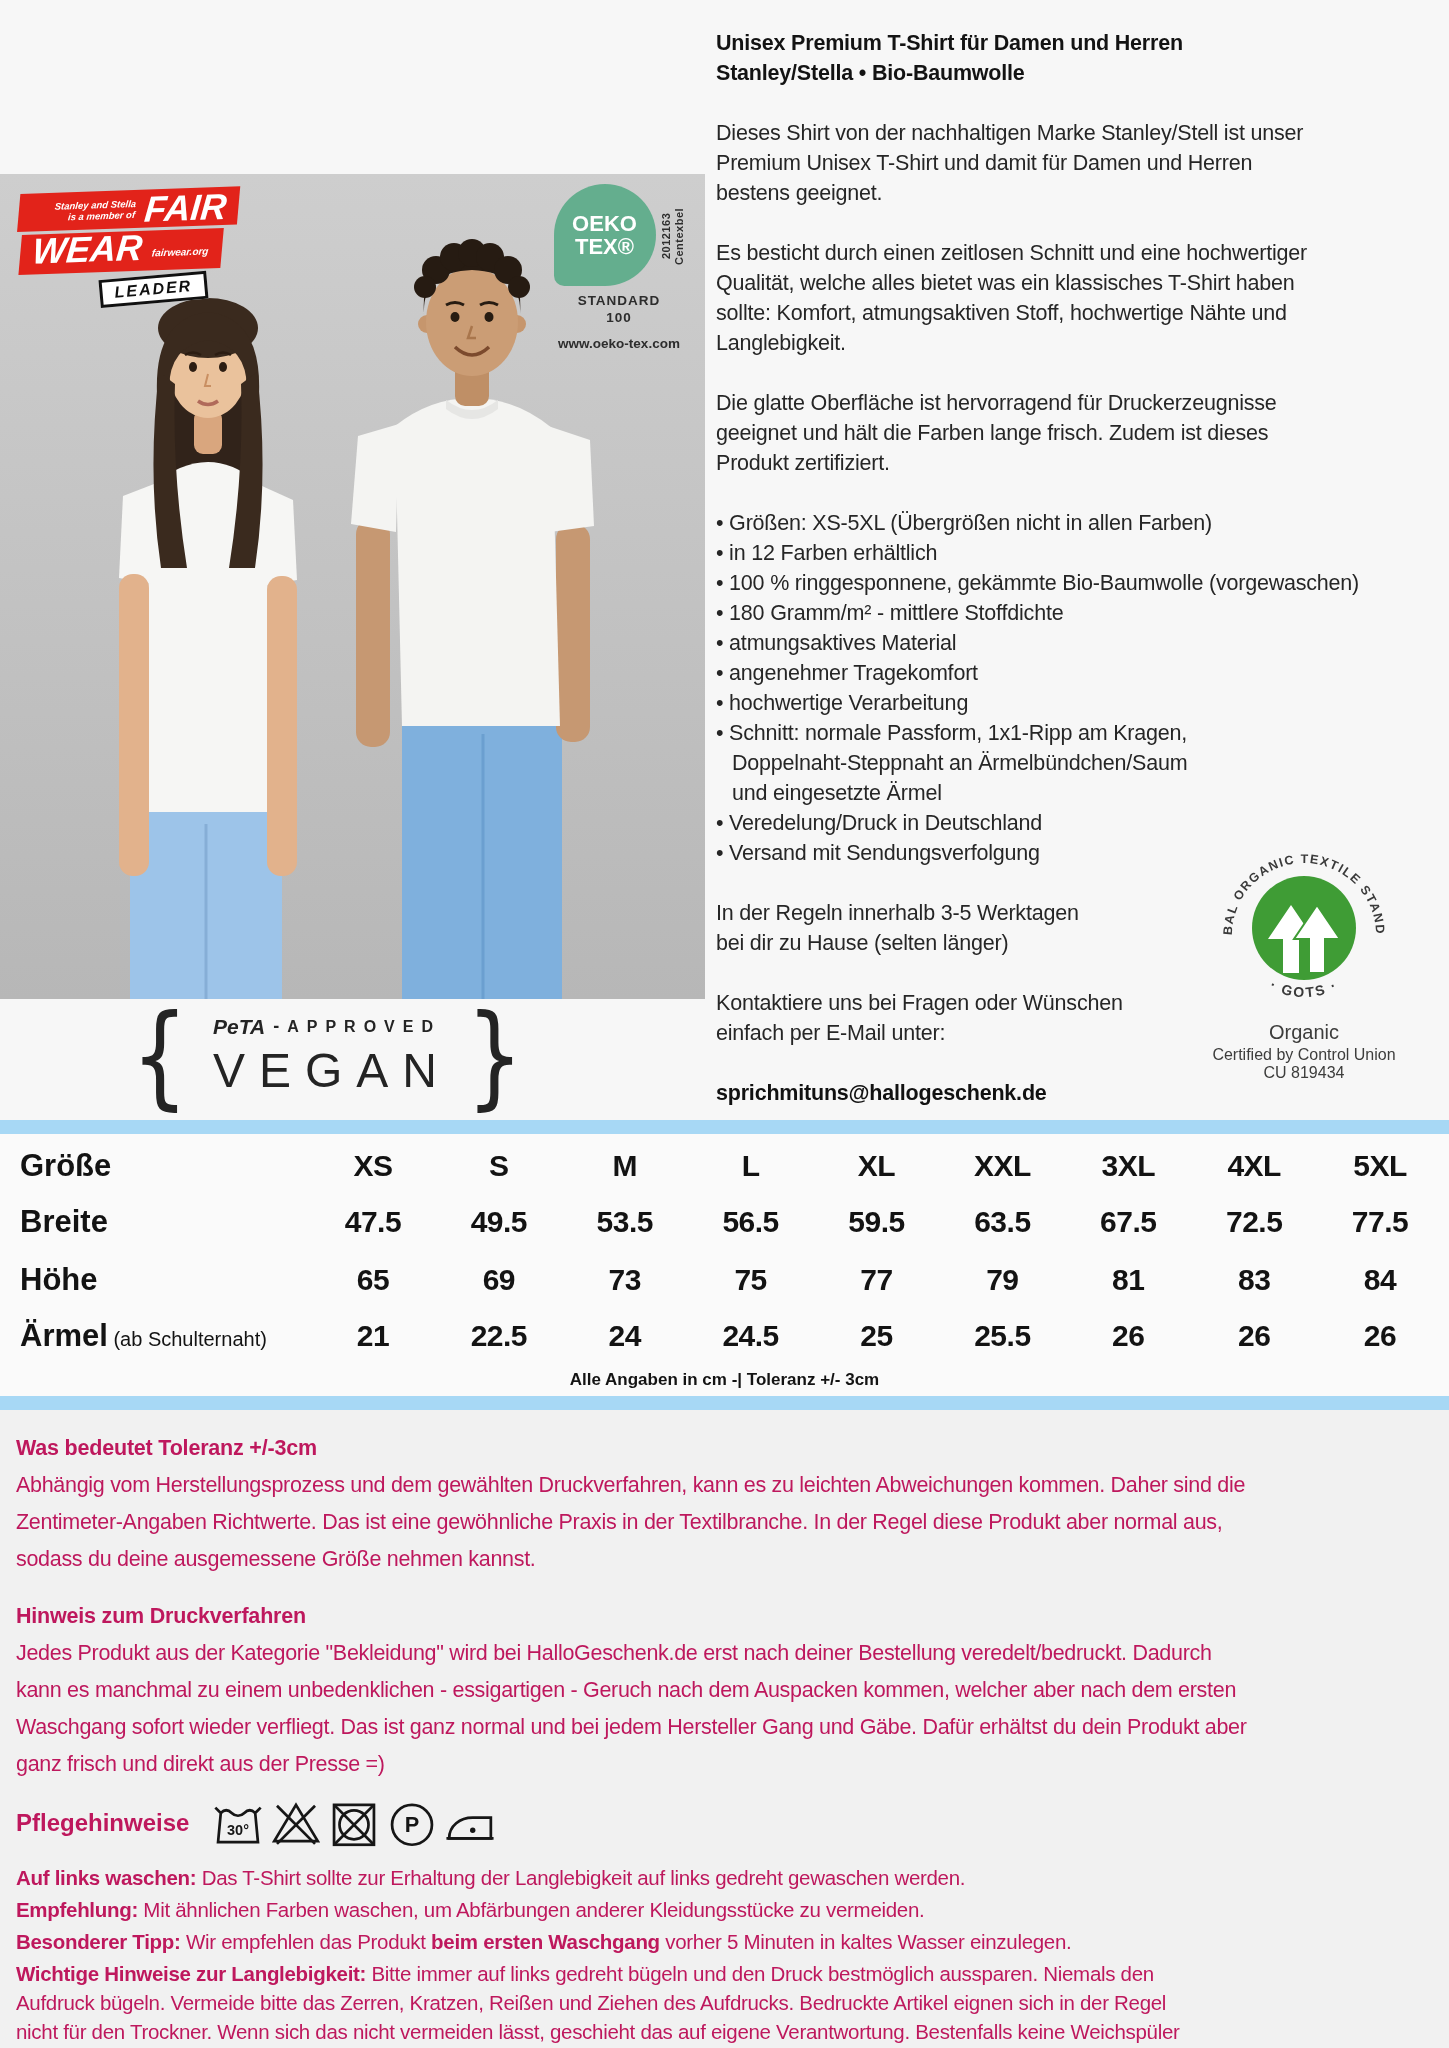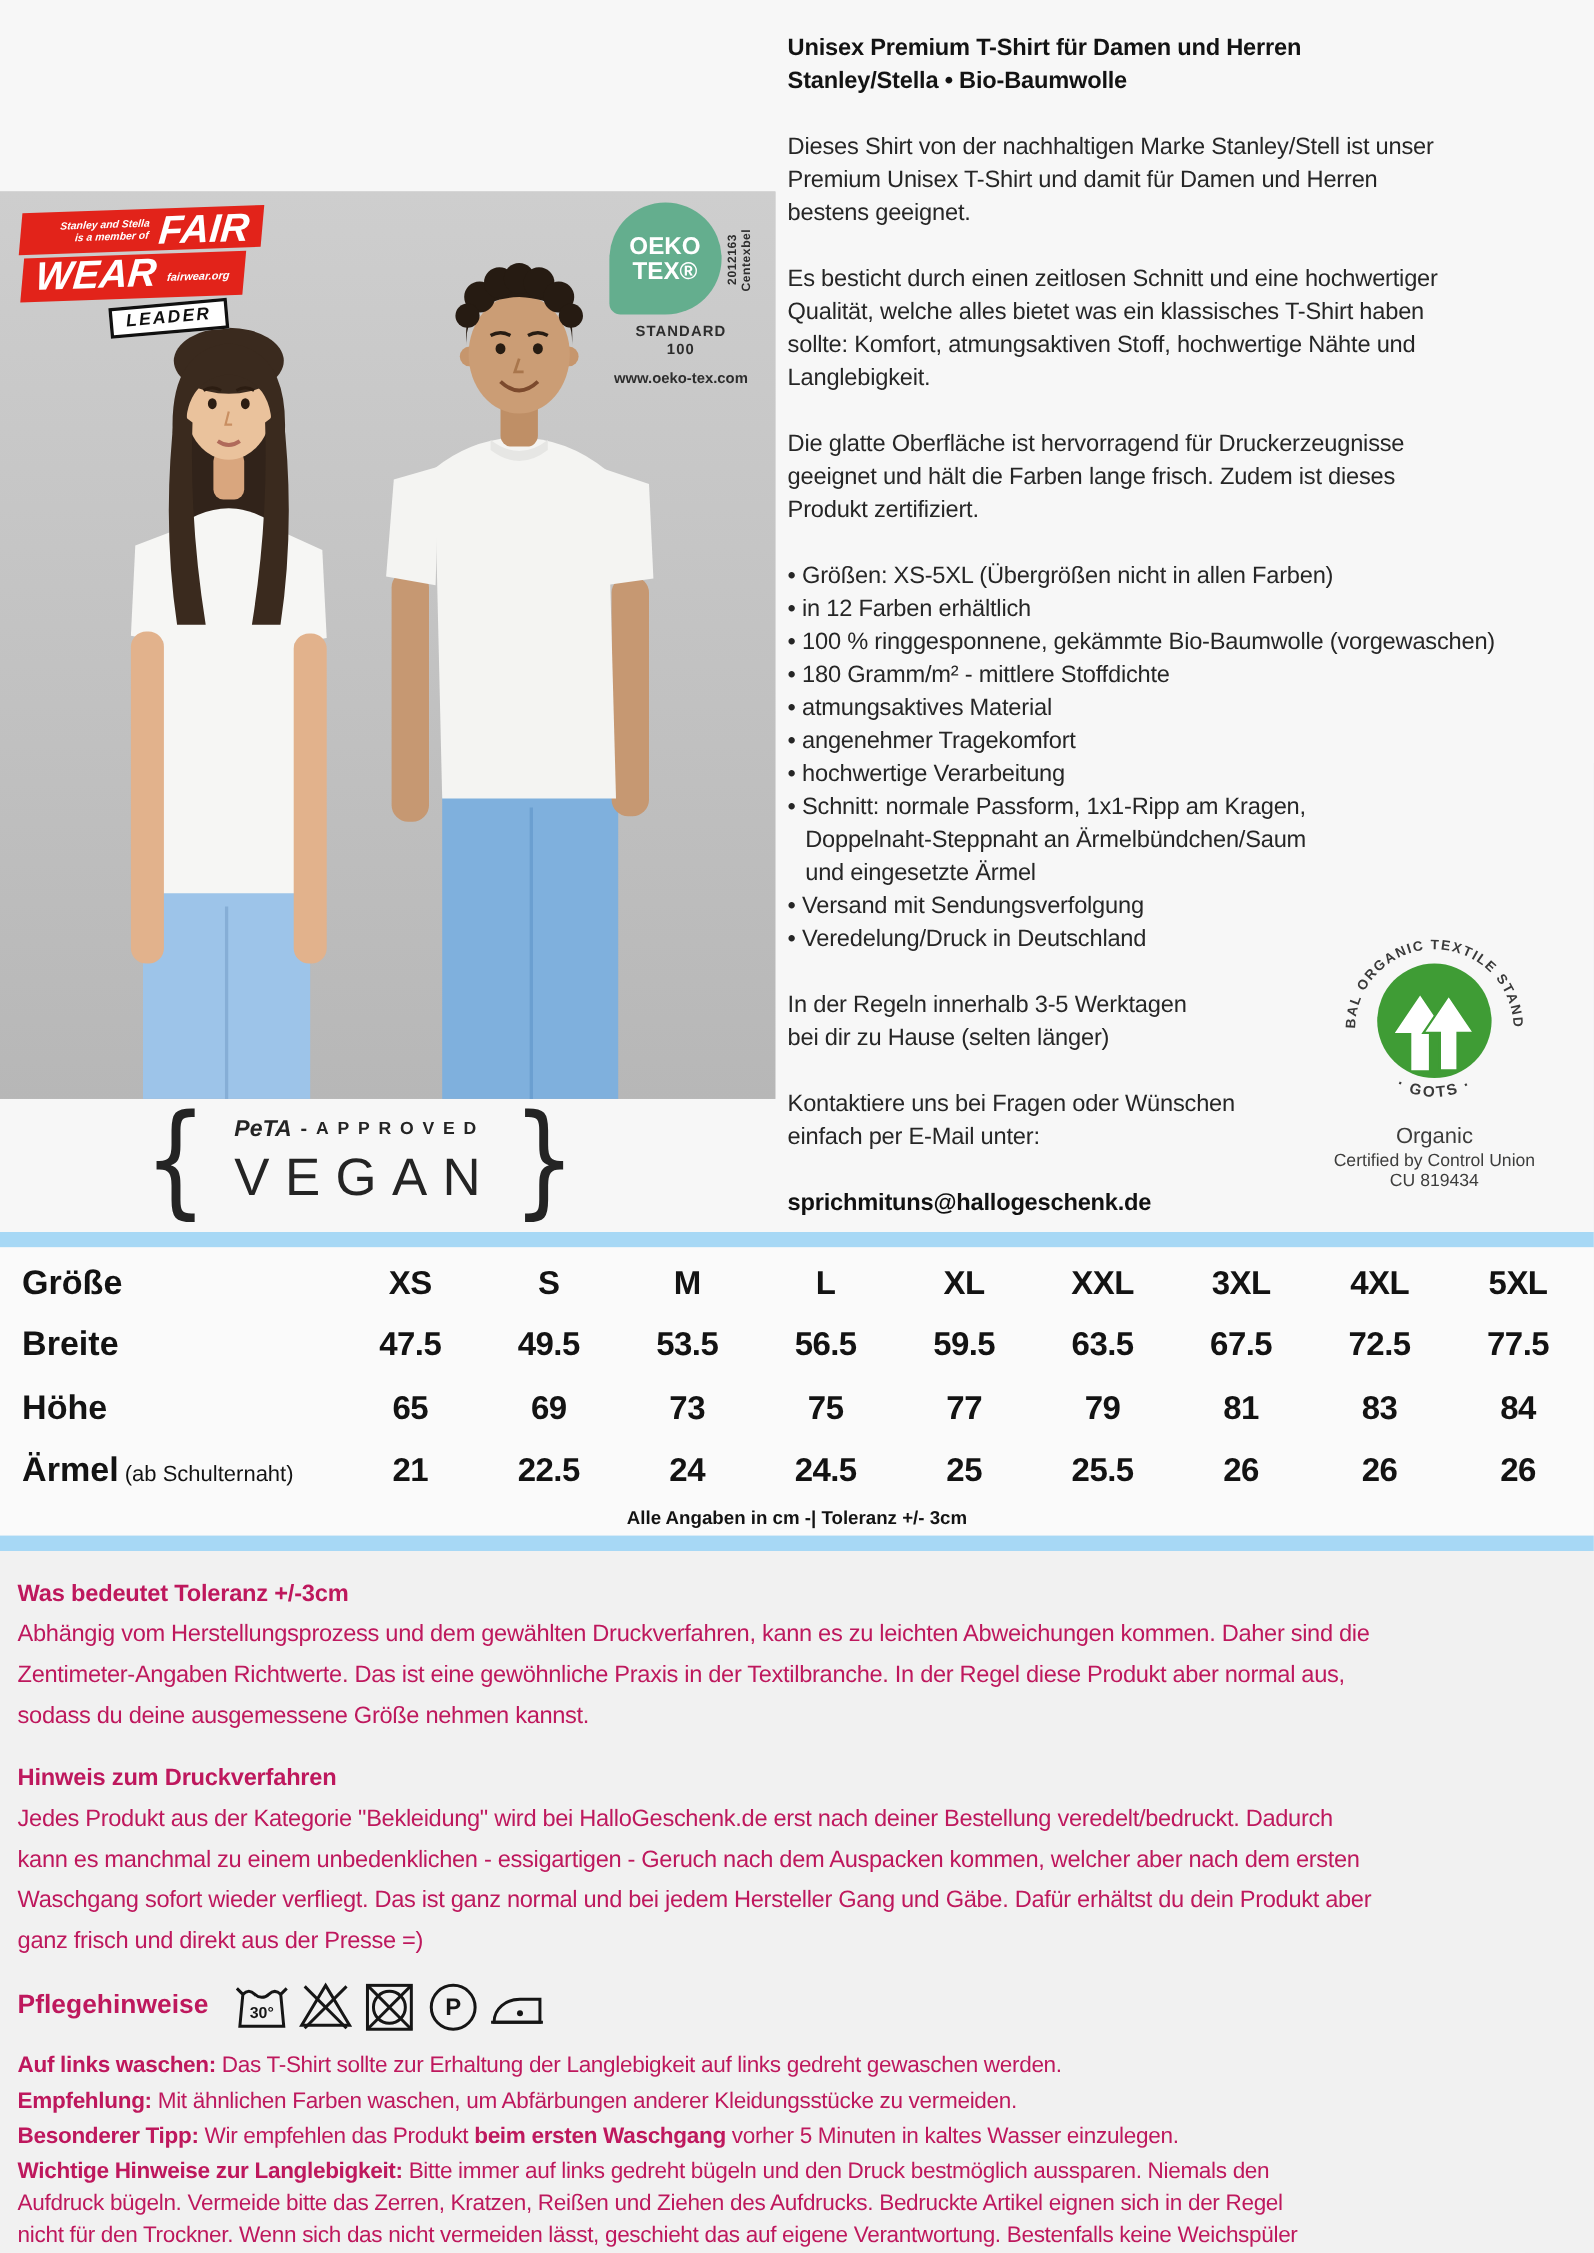--- a/index.html
+++ b/index.html
@@ -217,22 +217,22 @@
         <li>Größen: XS-5XL (Übergrößen nicht in allen Farben)</li>
         <li>in 12 Farben erhältlich</li>
         <li>100 % ringgesponnene, gekämmte Bio-Baumwolle (vorgewaschen)</li>
         <li>180 Gramm/m² - mittlere Stoffdichte</li>
         <li>atmungsaktives Material</li>
         <li>angenehmer Tragekomfort</li>
         <li>hochwertige Verarbeitung</li>
         <li>Schnitt: normale Passform, 1x1-Ripp am Kragen,
 Doppelnaht-Steppnaht an Ärmelbündchen/Saum
 und eingesetzte Ärmel</li>
+        <li>Veredelung/Druck in Deutschland</li>
         <li>Versand mit Sendungsverfolgung</li>
-        <li>Veredelung/Druck in Deutschland</li>
       </ul>
     <p>In der Regeln innerhalb 3-5 Werktagen
 bei dir zu Hause (selten länger)</p>
     <p>Kontaktiere uns bei Fragen oder Wünschen
 einfach per E-Mail unter:</p>
     <a class="email" href="#">sprichmituns@hallogeschenk.de</a>
   </section>
 
   <div class="gots">
     <svg viewBox="0 0 230 172">

